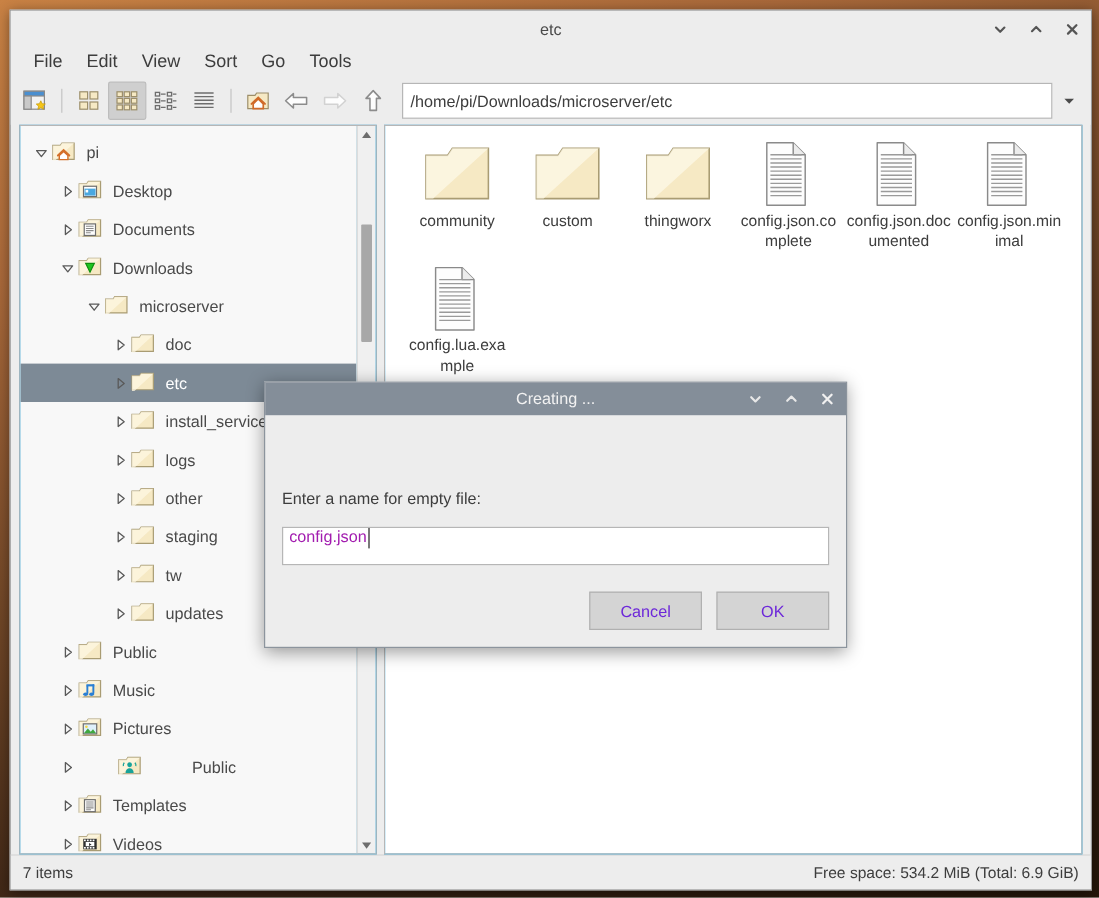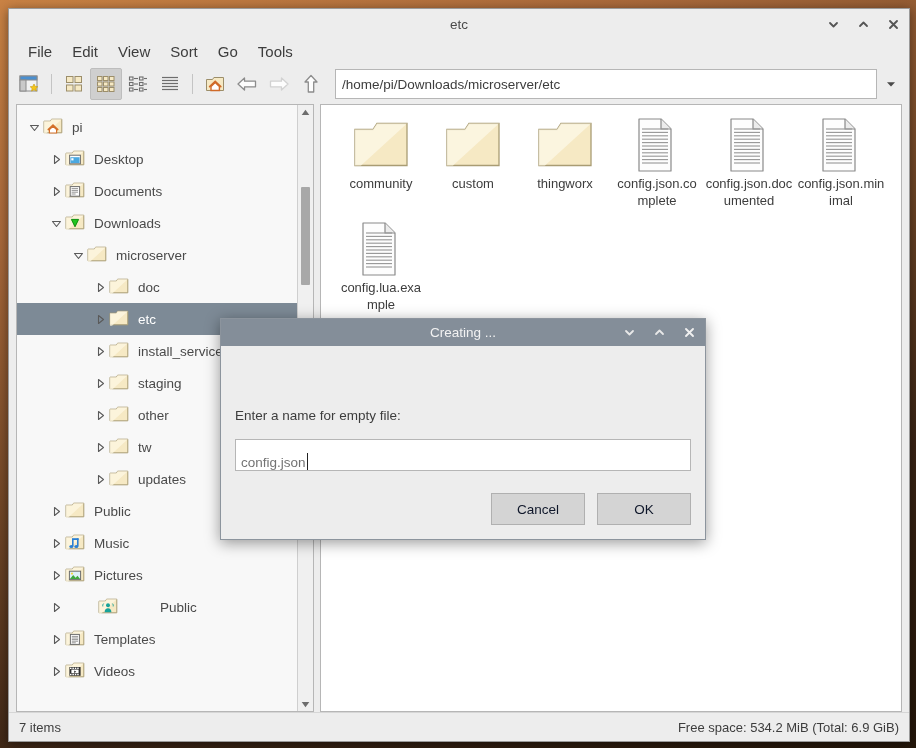--- a/index.html
+++ b/index.html
@@ -113,27 +113,27 @@
   .dlgtitle{
     height:27px;background:#848e99;display:flex;align-items:center;position:relative;
   }
   .dlgtitle .t{flex:1;text-align:center;font-size:13.5px;color:#f2f2f2;}
   .dlgbtns{position:absolute;right:8px;top:0;height:27px;display:flex;align-items:center;gap:14px;}
   .dlgbtn{width:16px;height:16px;display:flex;align-items:center;justify-content:center;color:#e8e8e8;}
   .dlgbody{padding:16px 14px 14px 14px;margin-top:46px;}
   .dlglabel{font-size:13.5px;color:#3d3d3d;margin-bottom:16px;}
   .dlginput{
     height:30px;background:#fff;border:1px solid #b6b6b6;
-    display:flex;align-items:flex-end;padding:0 5px;font-size:13.5px;color:#737373;
+    display:flex;align-items:flex-start;padding:0 5px;font-size:13.5px;color:#a21caf;
   }
   .caret{display:inline-block;width:1px;height:17px;background:#222;margin-left:1px;}
   .dlgactions{display:flex;justify-content:flex-end;gap:12px;margin-top:22px;}
   .dlgbutton{
     min-width:92px;height:30px;background:#d4d4d4;border:1px solid #b0b0b0;
-    display:flex;align-items:center;justify-content:center;font-size:13.5px;color:#0f172a;
+    display:flex;align-items:center;justify-content:center;font-size:13.5px;color:#6d28d9;
   }
 </style>
 </head>
 <body>
 
 <div class="desktop">
 
   <div class="window">
 
     <div class="titlebar">
@@ -381,33 +381,45 @@
               <div class="row" style="padding-left: 76px;">
                 <span class="arrow">
                   <svg width="11" height="11" viewBox="0 0 11 11">
                     <path d="M3.5 1.5v8l5-4z" fill="none" stroke="#5a5a5a" stroke-width="1.1" stroke-linejoin="round"></path>
                   </svg>
                 </span>
                 <span class="ico"><svg width="20" height="17" viewBox="0 0 20 17">
                     <path d="M1 3.2h6.3l1.3-2h10.2v13.6H1z" fill="#f6e9c4" stroke="#a99c73" stroke-width="1"></path>
                     <path d="M1 3.2h6.3l1.3-2h10.2L3 15.8H1z" fill="#fdf7e3" opacity=".75"></path>
                   </svg></span>
+                <span class="label">logs</span>
+              </div>
+              <div class="row" style="padding-left: 76px;">
+                <span class="arrow">
+                  <svg width="11" height="11" viewBox="0 0 11 11">
+                    <path d="M3.5 1.5v8l5-4z" fill="none" stroke="#5a5a5a" stroke-width="1.1" stroke-linejoin="round"></path>
+                  </svg>
+                </span>
+                <span class="ico"><svg width="20" height="17" viewBox="0 0 20 17">
+                    <path d="M1 3.2h6.3l1.3-2h10.2v13.6H1z" fill="#f6e9c4" stroke="#a99c73" stroke-width="1"></path>
+                    <path d="M1 3.2h6.3l1.3-2h10.2L3 15.8H1z" fill="#fdf7e3" opacity=".75"></path>
+                  </svg></span>
+                <span class="label">other</span>
+              </div>
+              <div class="row" style="padding-left: 76px;">
+                <span class="arrow">
+                  <svg width="11" height="11" viewBox="0 0 11 11">
+                    <path d="M3.5 1.5v8l5-4z" fill="none" stroke="#5a5a5a" stroke-width="1.1" stroke-linejoin="round"></path>
+                  </svg>
+                </span>
+                <span class="ico"><svg width="20" height="17" viewBox="0 0 20 17">
+                    <path d="M1 3.2h6.3l1.3-2h10.2v13.6H1z" fill="#f6e9c4" stroke="#a99c73" stroke-width="1"></path>
+                    <path d="M1 3.2h6.3l1.3-2h10.2L3 15.8H1z" fill="#fdf7e3" opacity=".75"></path>
+                  </svg></span>
                 <span class="label">staging</span>
-              </div>
-              <div class="row" style="padding-left: 76px;">
-                <span class="arrow">
-                  <svg width="11" height="11" viewBox="0 0 11 11">
-                    <path d="M3.5 1.5v8l5-4z" fill="none" stroke="#5a5a5a" stroke-width="1.1" stroke-linejoin="round"></path>
-                  </svg>
-                </span>
-                <span class="ico"><svg width="20" height="17" viewBox="0 0 20 17">
-                    <path d="M1 3.2h6.3l1.3-2h10.2v13.6H1z" fill="#f6e9c4" stroke="#a99c73" stroke-width="1"></path>
-                    <path d="M1 3.2h6.3l1.3-2h10.2L3 15.8H1z" fill="#fdf7e3" opacity=".75"></path>
-                  </svg></span>
-                <span class="label">other</span>
               </div>
               <div class="row" style="padding-left: 76px;">
                 <span class="arrow">
                   <svg width="11" height="11" viewBox="0 0 11 11">
                     <path d="M3.5 1.5v8l5-4z" fill="none" stroke="#5a5a5a" stroke-width="1.1" stroke-linejoin="round"></path>
                   </svg>
                 </span>
                 <span class="ico"><svg width="20" height="17" viewBox="0 0 20 17">
                     <path d="M1 3.2h6.3l1.3-2h10.2v13.6H1z" fill="#f6e9c4" stroke="#a99c73" stroke-width="1"></path>
                     <path d="M1 3.2h6.3l1.3-2h10.2L3 15.8H1z" fill="#fdf7e3" opacity=".75"></path>

